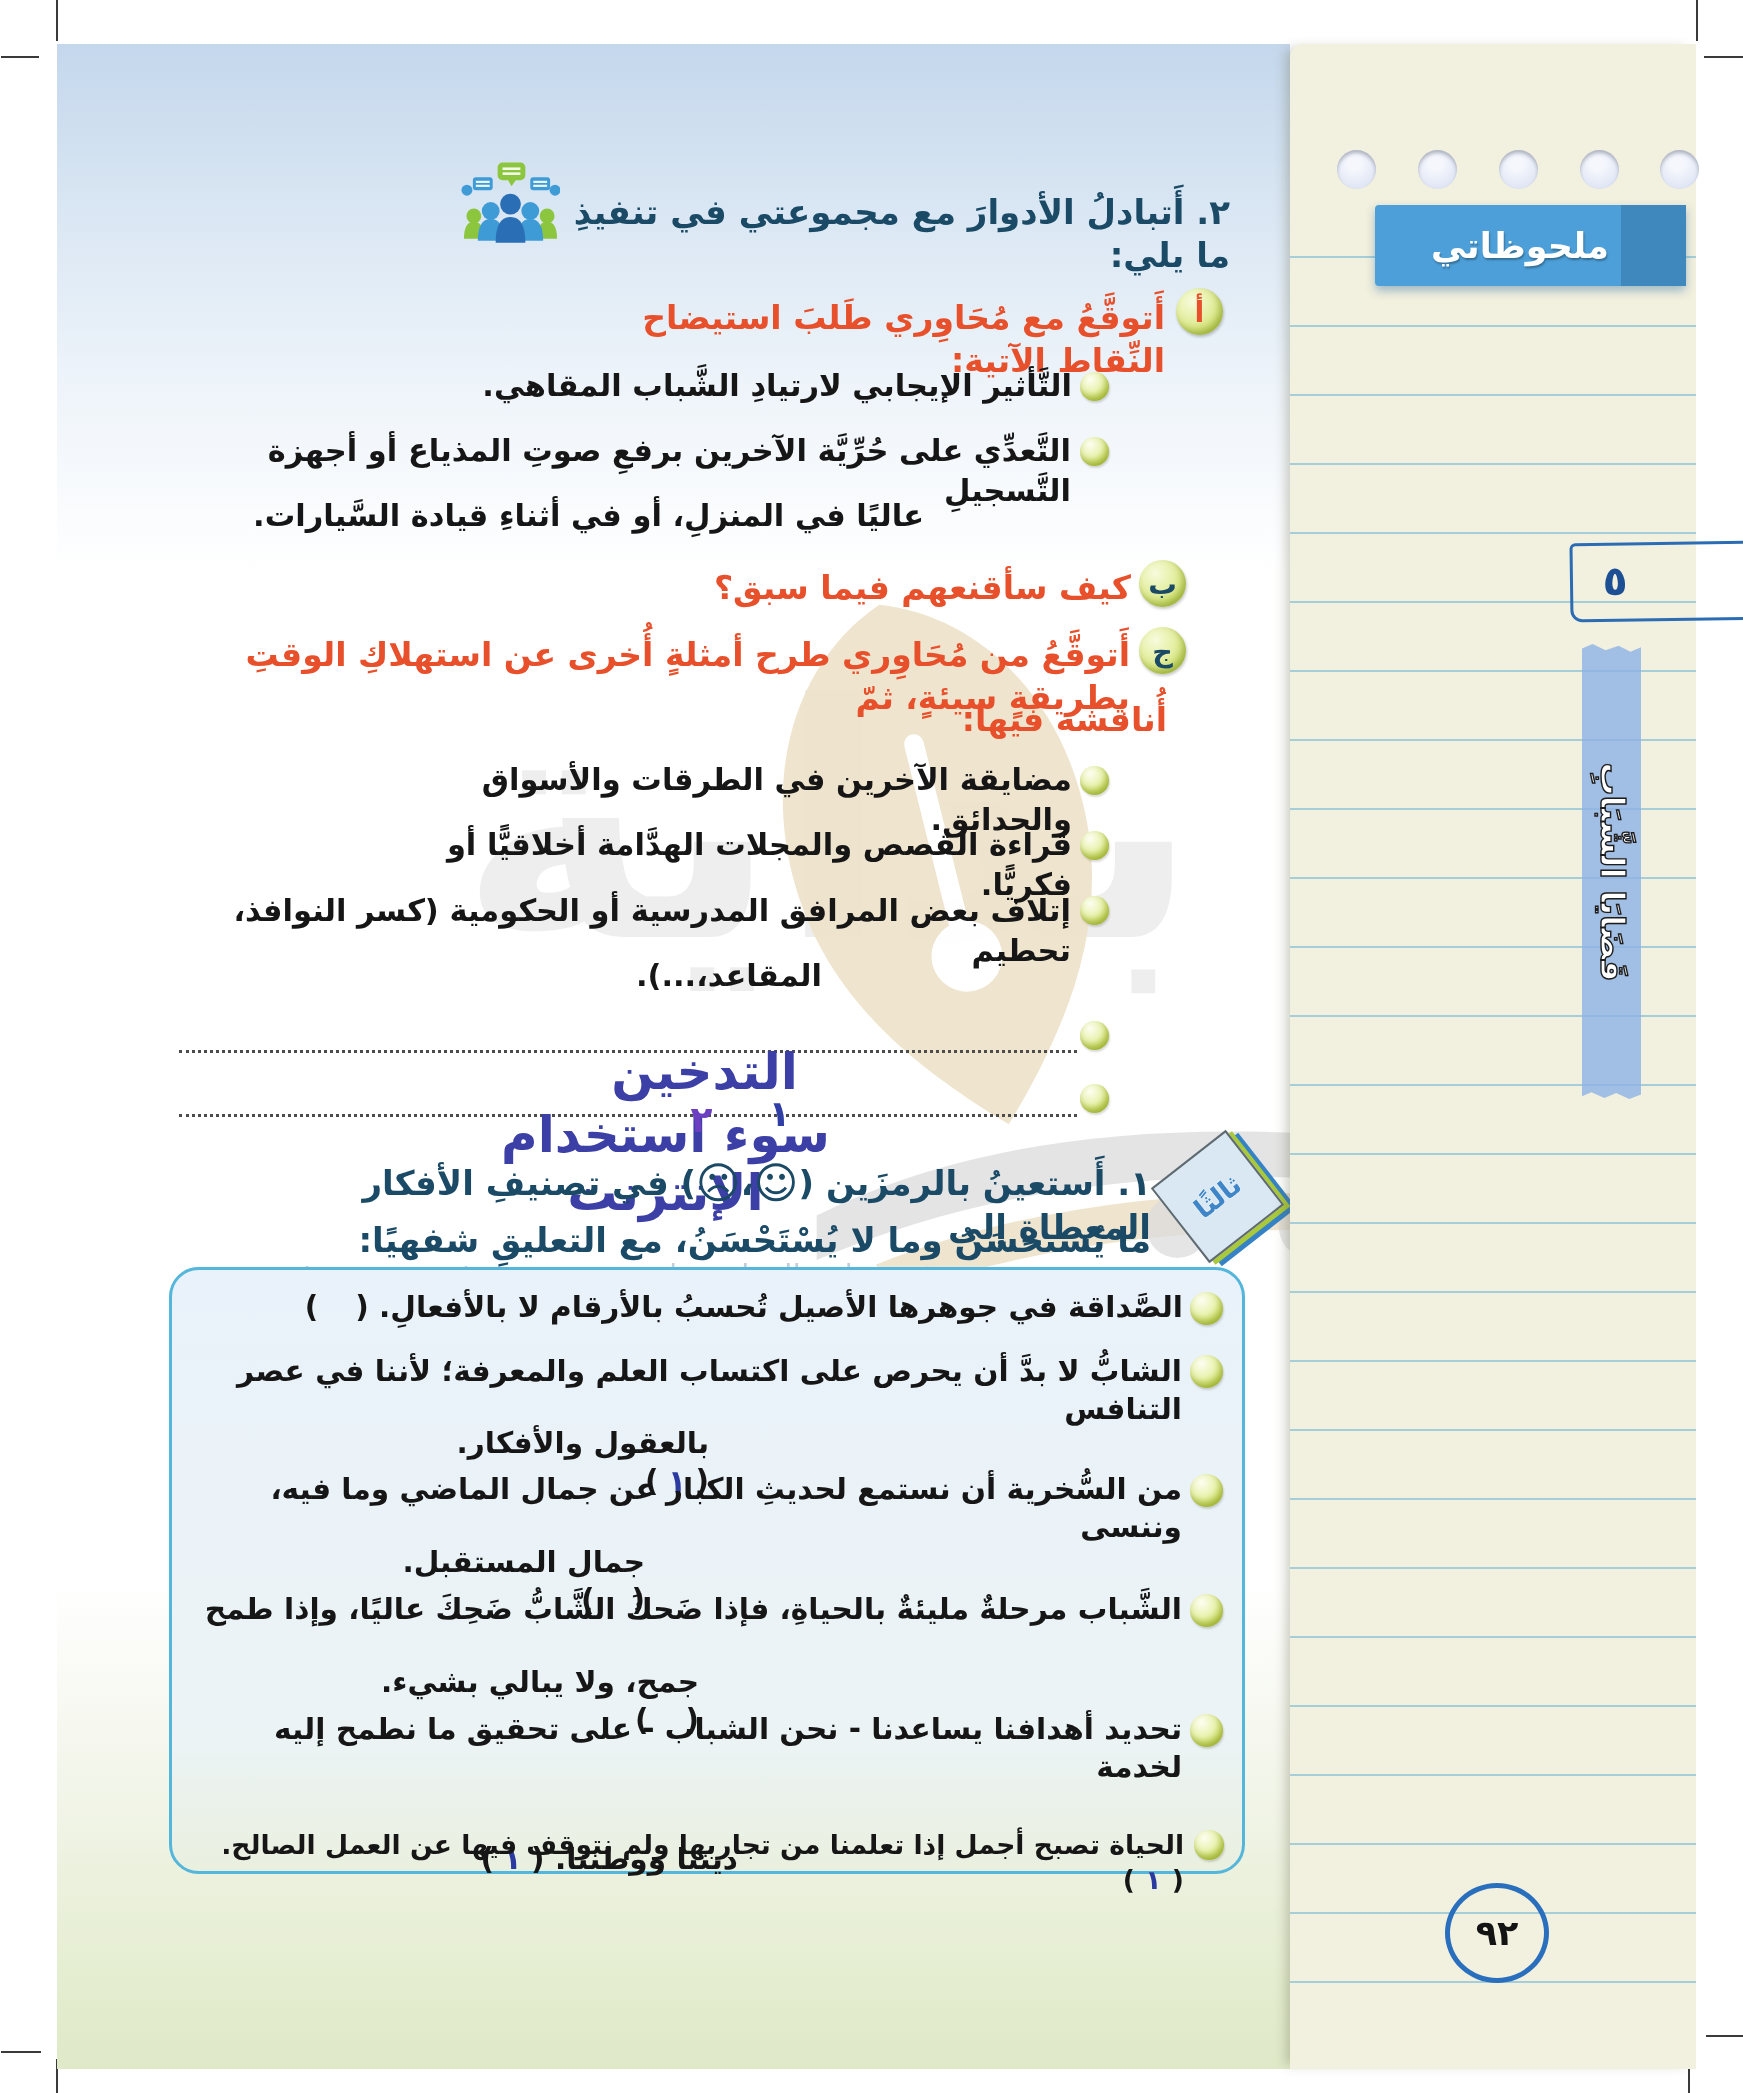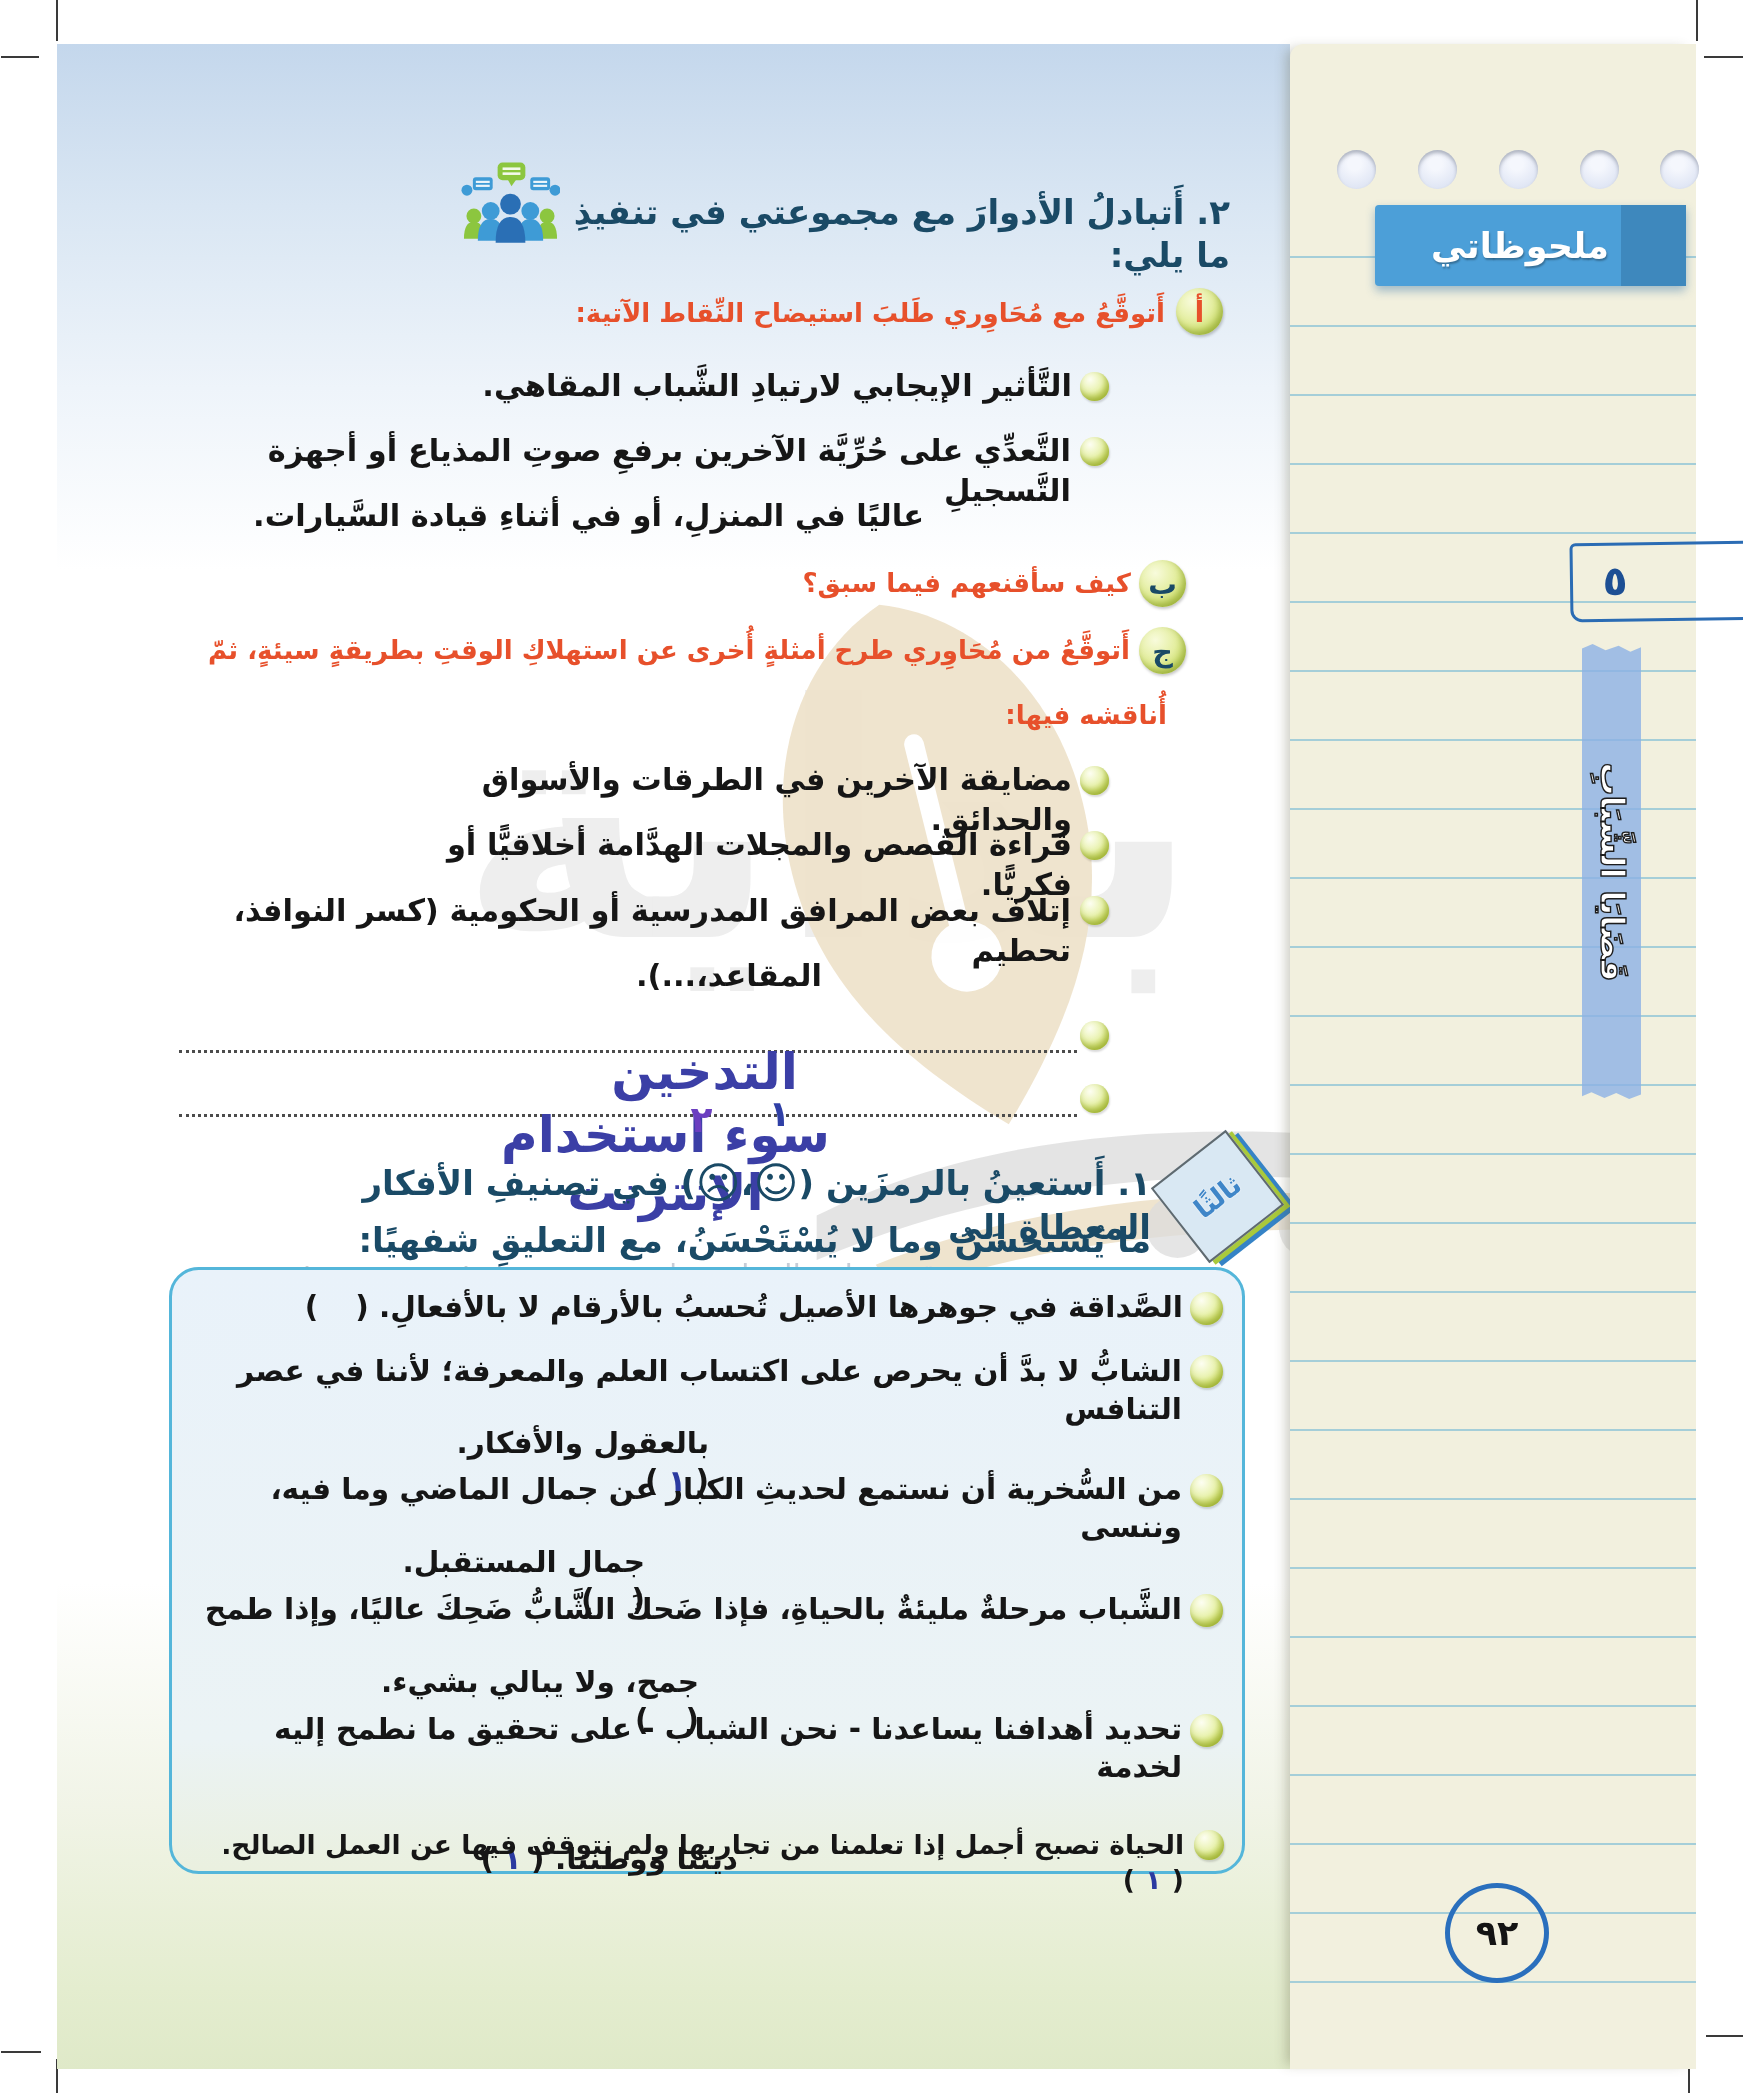--- a/index.html
+++ b/index.html
@@ -24,21 +24,21 @@
   .wm-arabic { left:611px; top:1214px; width:532px; font-size:30.5px; color:#c7cdd7; text-align:left; }
   .wm-circle { left:1089px; top:1151px; width:63px; height:63px; border-radius:50%;
                background:#dcdcdc; opacity:.75; }
   .wm-ellipse { left:1223px; top:1135px; width:57px; height:77px; border-radius:50%;
                background:#d9d9d9; opacity:.6; transform:rotate(20deg); }
 
   
   .content { position:absolute; inset:0; z-index:2; }
 
   .h2 { font-size:34px; font-weight:bold; color:#1a4a66; text-align:right; line-height:1.25; }
-  .orange { color:#e7502b; font-weight:bold; font-size:26px; text-align:right; line-height:1.3; }
+  .orange { color:#e7502b; font-weight:bold; font-size:33px; text-align:right; line-height:1.3; }
   .btxt { color:#161616; font-weight:bold; font-size:30.5px; text-align:right; line-height:1.3; }
 
   .marker { position:absolute; width:47px; height:47px; border-radius:50%;
     background:radial-gradient(circle at 35% 28%, #f8fbdc, #e4eea0 45%, #ccdf68 75%, #b9d23f);
     box-shadow:inset -3px -3.9px 5.9px rgba(120,140,30,.5), 1px 2px 3px rgba(0,0,0,.22);
     display:flex; align-items:center; justify-content:center;
     font-weight:bold; font-size:28.6px; color:#1a4a66; }
   .marker.or { color:#e7502b; }
 
   .bullet { position:absolute; width:28.6px; height:28.6px; border-radius:50%;

